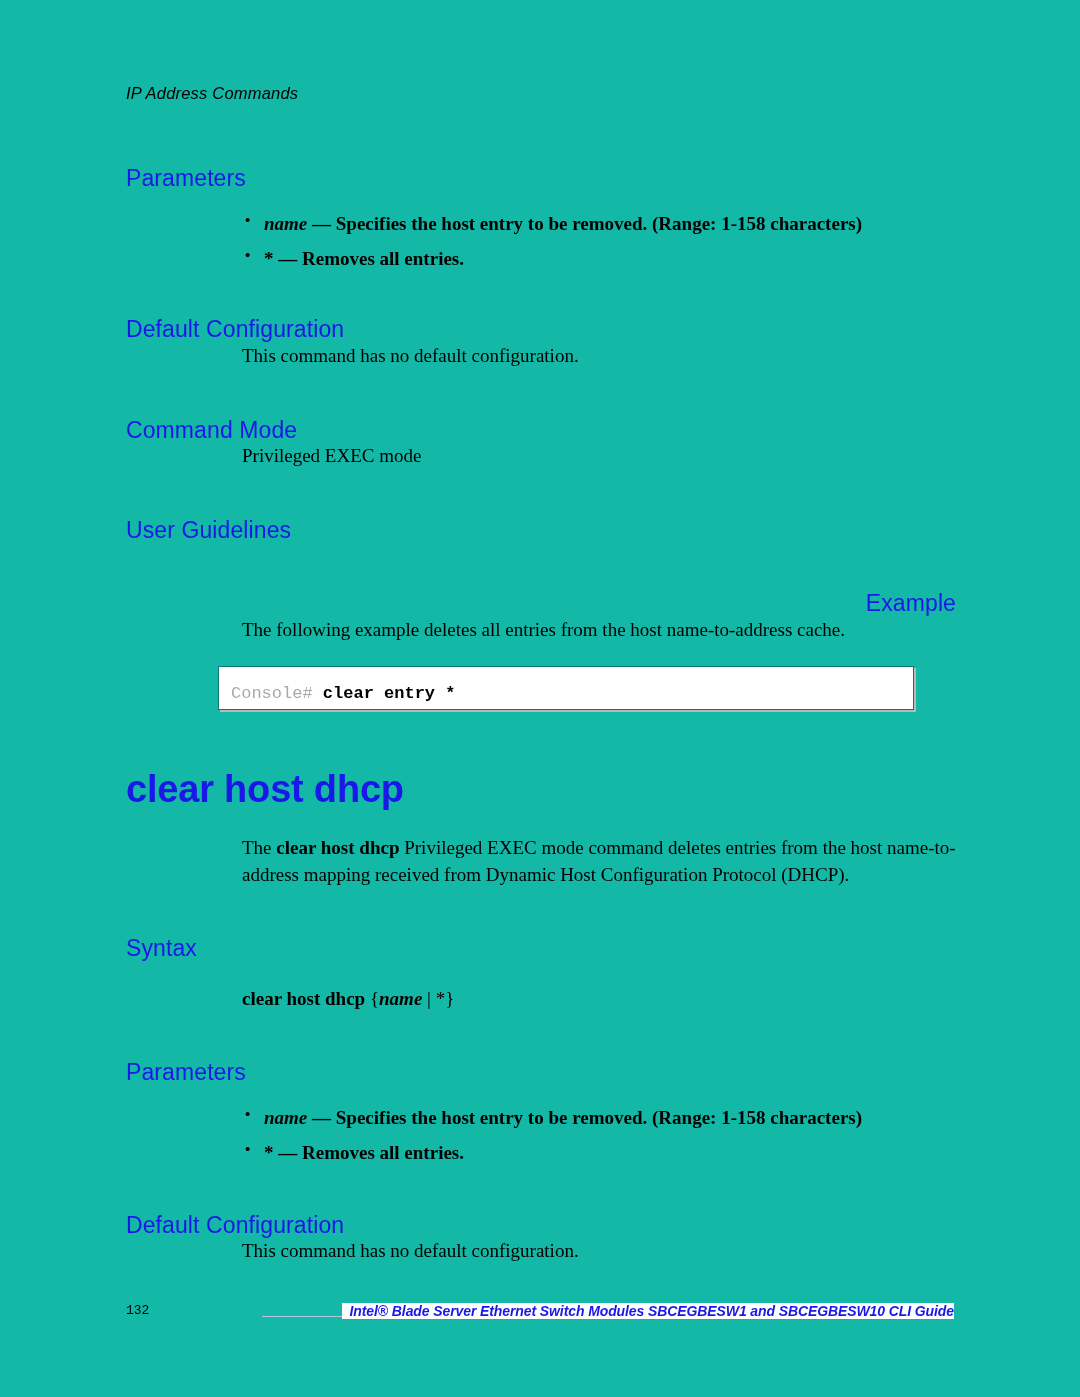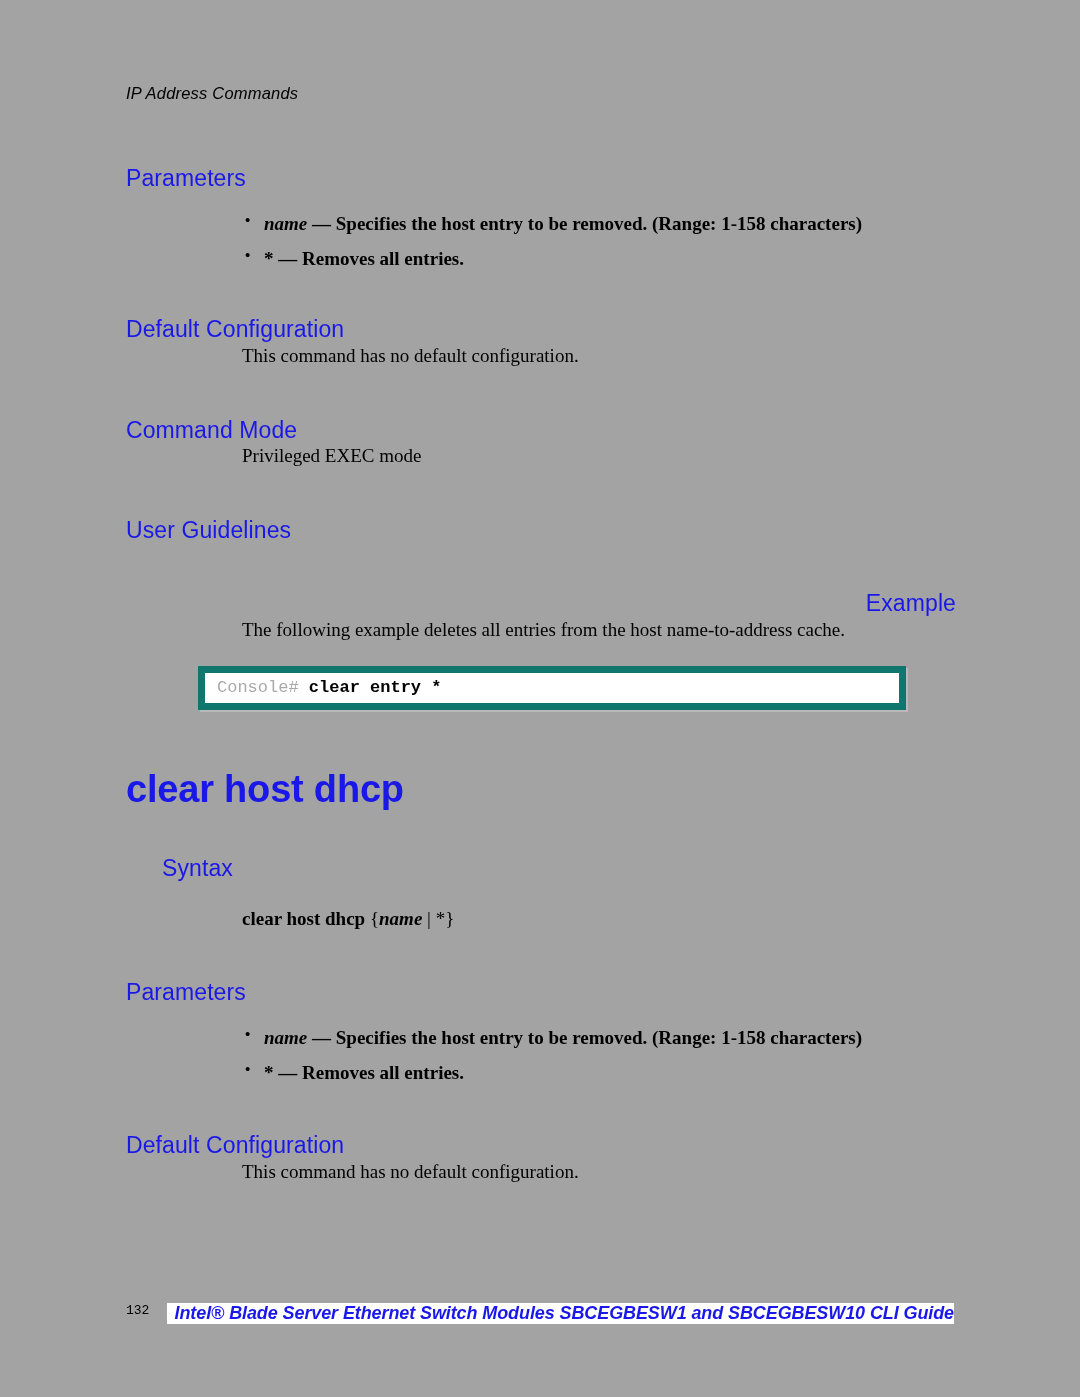--- a/index.html
+++ b/index.html
@@ -4,21 +4,21 @@
 <style>
   html, body {
     margin: 0;
     padding: 0;
     background: #ffffff;
   }
   .page {
     position: relative;
     width: 1080px;
     height: 1397px;
-    background: #a3a3a3;
+    background: #14b8a6;
     overflow: hidden;
     font-family: "Liberation Serif", serif;
   }
 
   
   .running-header {
     position: absolute;
     left: 126px;
     top: 84px;
     font-family: "Liberation Sans", sans-serif;
@@ -44,21 +44,21 @@
     color: #1a18e8;
     letter-spacing: 0.1px;
     line-height: 1.1;
     margin: 0;
   }
   .h-parameters-1 { margin-top: 16px; }
   .h-default-1    { margin-top: 45px; }
   .h-command-mode { margin-top: 48px; }
   .h-user-guide   { margin-top: 48px; }
   .h-example      { margin-top: 48px; text-align: right; }
-  .h-syntax       { margin-top: 47px; margin-left: 36px; }
+  .h-syntax       { margin-top: 47px; }
   .h-parameters-2 { margin-top: 47px; }
   .h-default-2    { margin-top: 47px; }
 
   
   .command-title {
     font-family: "Liberation Sans", sans-serif;
     font-size: 38px;
     font-weight: bold;
     color: #1a18e8;
     letter-spacing: -0.2px;
@@ -111,29 +111,29 @@
     left: 3px;
     top: -1px;
     font-size: 15px;
   }
   .italic { font-style: italic; }
   .bold   { font-weight: bold; }
 
   
   .console-box {
     margin-top: 22px;
-    margin-left: 72px;
+    margin-left: 92px;
     width: 682px;
     height: 30px;
-    border: 7px solid #0f766e;
+    border: 1px solid #0f766e;
     box-shadow: 2px 2px 0 0 #b9b9b9;
     background: #ffffff;
     display: flex;
     align-items: center;
-    padding: 0 0 0 12px;
+    padding: 12px 0 0 12px;
     box-sizing: content-box;
   }
   .console-text {
     font-family: "Liberation Mono", monospace;
     font-size: 17px;
     white-space: pre;
     line-height: 1;
   }
   .console-prompt { color: #a9a9a9; }
   .console-cmd { color: #000000; font-weight: bold; }
@@ -162,21 +162,21 @@
     font-size: 13px;
     color: #000000;
   }
   .footer-title {
     position: absolute;
     right: 126px;
     top: 0;
     font-family: "Liberation Sans", sans-serif;
     font-style: italic;
     font-weight: bold;
-    font-size: 18px;
+    font-size: 14px;
     color: #1a18e8;
     background: #ffffff;
     padding-left: 8px;
     letter-spacing: -0.1px;
   }
 </style>
 </head>
 <body>
 
 <div class="page">
@@ -219,20 +219,23 @@
       <p class="body-para p-after-heading">The following example deletes all entries from the host name-to-address cache.</p>
     </div>
 
     <div class="console-box">
       <span class="console-text console-prompt">Console# </span>
         <span class="console-text console-cmd">clear entry *</span>
     </div>
 
     <h1 class="command-title">clear host dhcp</h1>
 
+    <div class="body-block">
+      <p class="body-para p-desc"><span>The </span><span class="bold">clear host dhcp</span><span> Privileged EXEC mode command deletes entries from the host name-to-address mapping received from Dynamic Host Configuration Protocol (DHCP).</span></p>
+    </div>
 
     <h2 class="sec-heading h-syntax">Syntax</h2>
 
     <div class="body-block">
       <p class="body-para syntax-line"><span>clear host dhcp</span><span class="braces"> {</span><span class="arg">name</span><span class="braces"> | *</span><span class="braces">}</span></p>
     </div>
 
     <h2 class="sec-heading h-parameters-2">Parameters</h2>
 
     <div class="body-block">

